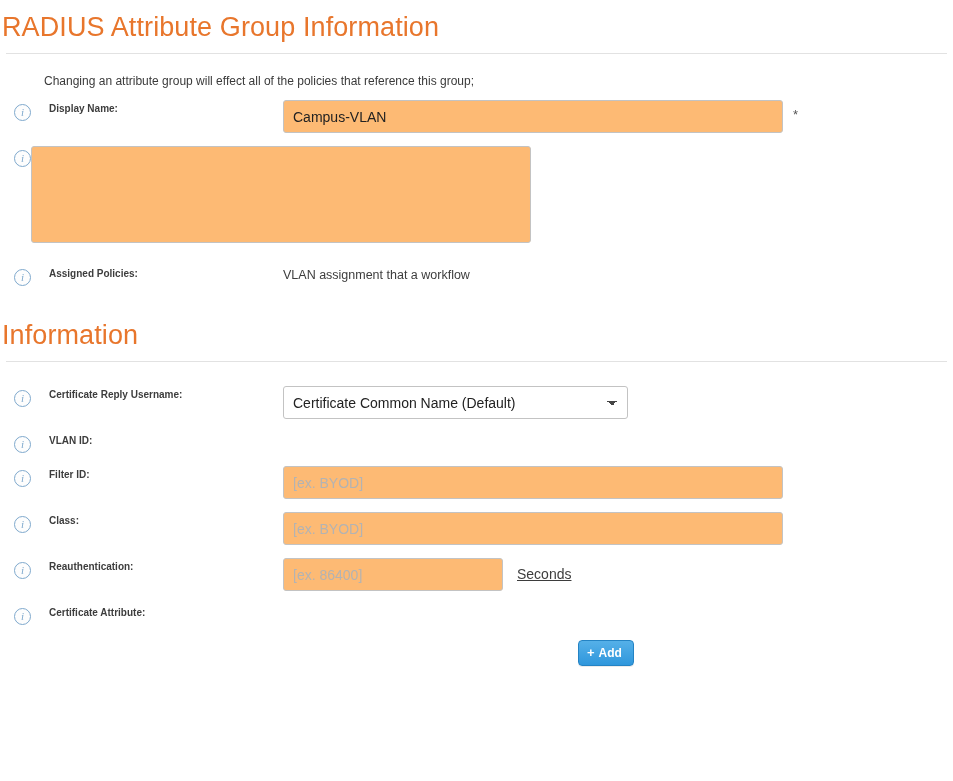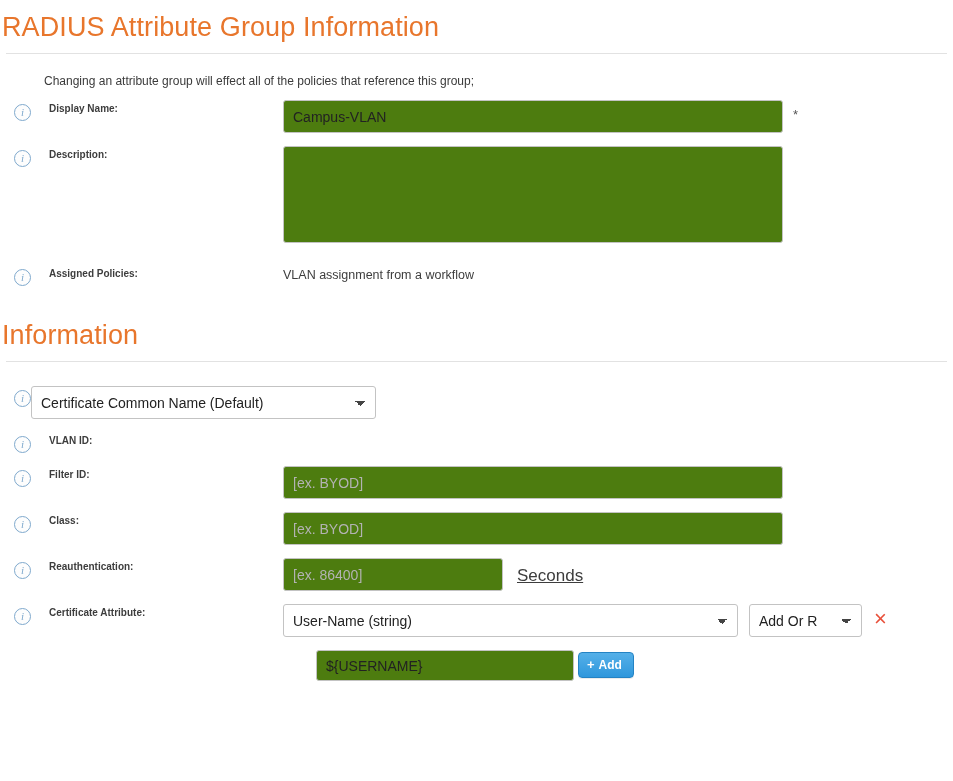--- a/index.html
+++ b/index.html
@@ -86,21 +86,21 @@
 
   
   input.text,
   textarea.text {
     box-sizing: border-box;
     font-family: "Liberation Sans", sans-serif;
     font-size: 14px;
     color: #222;
     border: 1px solid #c3c3c3;
     border-radius: 3px;
-    background: #4d7c0f;
+    background: #fdba74;
     padding: 5px 9px;
     outline: none;
   }
   input.text::placeholder,
   textarea.text::placeholder {
     color: #b3b3b3;
   }
   input.wide { width: 500px; height: 33px; }
   input.small { width: 220px; height: 33px; }
   input.sub { width: 258px; height: 31px; margin-left: 18px; }
@@ -135,21 +135,21 @@
       calc(100% - 15px) 14px,
       calc(100% - 10px) 14px;
     background-size: 5px 5px, 5px 5px;
     background-repeat: no-repeat;
   }
   select.cert { width: 345px; }
   select.attr { width: 455px; }
   select.op   { width: 113px; margin-left: 11px; }
 
   .seconds-link {
-    font-size: 17px;
+    font-size: 14px;
     color: #3d3d3d;
     text-decoration: underline;
     margin: 8px 0 0 14px;
     cursor: pointer;
   }
 
   .remove-x {
     color: #e8503a;
     font-size: 22px;
     line-height: 22px;
@@ -207,45 +207,45 @@
     <span class="info-icon">i</span>
     <span class="label">Display Name:</span>
     <span class="field">
       <input class="text wide" type="text" value="Campus-VLAN" style="">
       <span class="req-star">*</span>
     </span>
   </div>
 
   <div class="row">
     <span class="info-icon">i</span>
-    <span class="label">Description:</span>
     <span class="field">
       <textarea class="text desc" style=""></textarea>
     </span>
   </div>
 
   <div class="spacer-sm"></div>
 
   <div class="row">
     <span class="info-icon">i</span>
     <span class="label">Assigned Policies:</span>
     <span class="field">
-      <span class="static-value">VLAN assignment from a workflow</span>
+      <span class="static-value">VLAN assignment that a workflow</span>
     </span>
   </div>
 
   <div class="spacer-sm"></div>
 
   <div class="section-title">Information</div>
   <div class="section-rule"></div>
 
   <div style="height:24px"></div>
 
   <div class="row">
     <span class="info-icon">i</span>
+    <span class="label">Certificate Reply Username:</span>
     <span class="field">
       <select class="sel cert">
         <option>Certificate Common Name (Default)</option>
       </select>
     </span>
   </div>
 
   <div class="row">
     <span class="info-icon">i</span>
     <span class="label">VLAN ID:</span>
@@ -272,33 +272,23 @@
     <span class="label">Reauthentication:</span>
     <span class="field">
       <input class="text small" type="text" placeholder="[ex. 86400]" style="">
       <span class="seconds-link">Seconds</span>
     </span>
   </div>
 
   <div class="row">
     <span class="info-icon">i</span>
     <span class="label">Certificate Attribute:</span>
-    <span class="field">
-      <select class="sel attr">
-        <option>User-Name (string)</option>
-      </select>
-      <select class="sel op">
-        <option>Add Or R</option>
-      </select>
-      <span class="remove-x">×</span>
-    </span>
   </div>
 
   <div class="attr-row-extra">
-    <input class="text sub" type="text" value="${USERNAME}" style="">
     <span class="add-btn-wrap">
       <span class="add-btn">
         <span class="plus">+</span>
         <span>Add</span>
       </span>
     </span>
   </div>
 
 </div>
 

